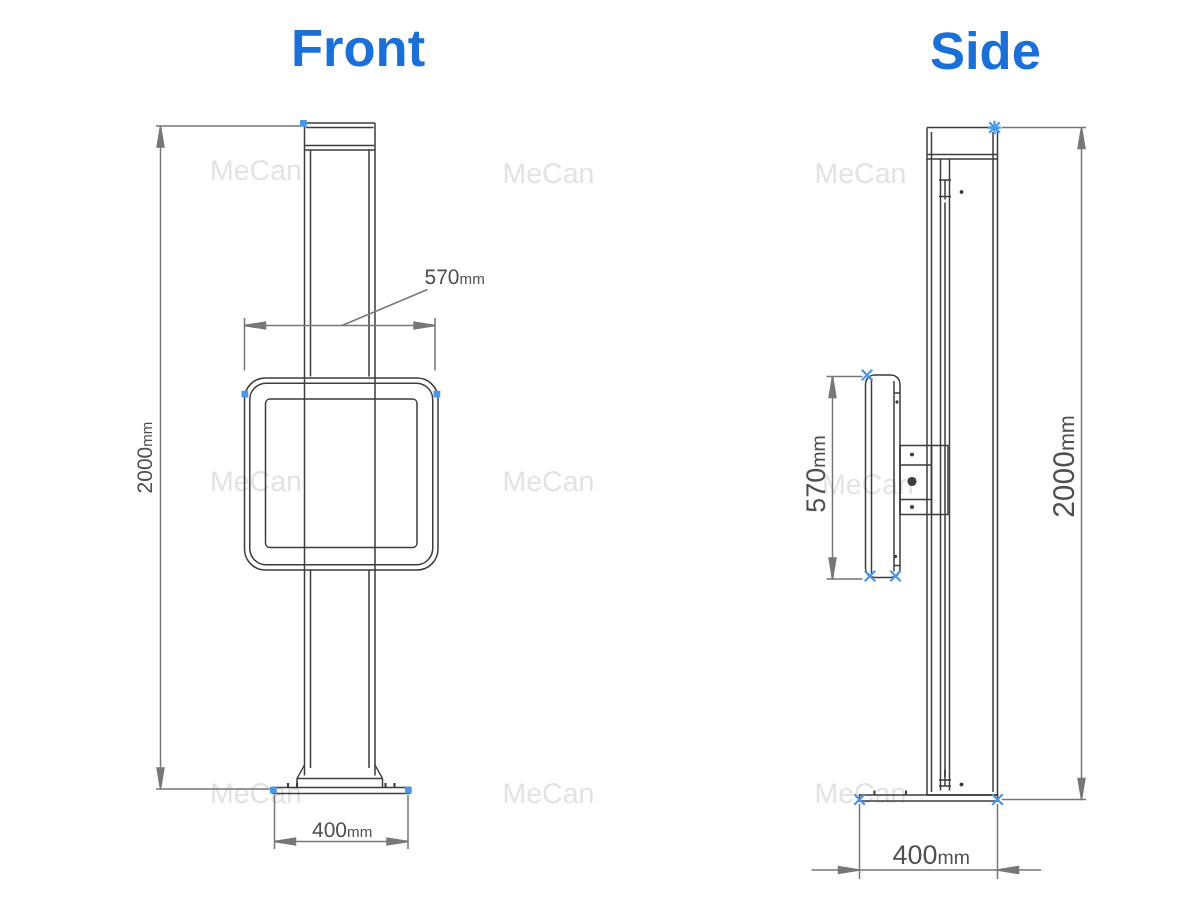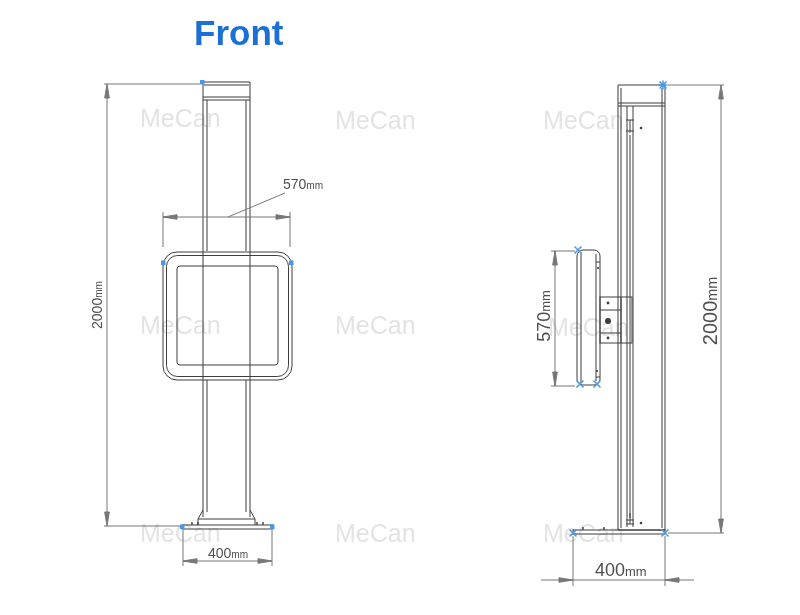--- a/index.html
+++ b/index.html
@@ -5,21 +5,21 @@
   html,body{margin:0;padding:0;background:#ffffff;}
   .canvas{
     position:relative;width:800px;height:615px;background:#ffffff;overflow:hidden;
     font-family:"Liberation Sans", sans-serif;
   }
   .view-title{
     position:absolute;font-weight:bold;font-size:35px;color:#1b70d8;
     letter-spacing:0px;white-space:nowrap;margin-left:20px;
   }
   .watermark{
-    position:absolute;font-size:25px;color:#e3e3e3;white-space:nowrap;
+    position:absolute;font-size:19px;color:#e3e3e3;white-space:nowrap;
     user-select:none;
   }
   svg{position:absolute;left:0;top:0;}
   .dim-label{
     position:absolute;color:#4f4f4f;white-space:nowrap;line-height:1;
     font-family:"Liberation Sans", sans-serif;
   }
   .dim-label .unit{font-size:72%;}
   .rot{transform:translate(-50%,-50%) rotate(-90deg);}
 </style>
@@ -32,20 +32,21 @@
   <span class="watermark" style="left:335px;top:106px">MeCan</span>
   <span class="watermark" style="left:543px;top:106px">MeCan</span>
   <span class="watermark" style="left:140px;top:311px">MeCan</span>
   <span class="watermark" style="left:335px;top:311px">MeCan</span>
   <span class="watermark" style="left:548px;top:313px">MeCan</span>
   <span class="watermark" style="left:140px;top:519px">MeCan</span>
   <span class="watermark" style="left:335px;top:519px">MeCan</span>
   <span class="watermark" style="left:543px;top:519px">MeCan</span>
 
   <div class="view-title" style="left:174px;top:13px">Front</div>
+  <div class="view-title" style="left:600px;top:15px">Side</div>
 
   <svg width="800" height="615" viewBox="0 0 800 615">
 
     <g stroke="#3d3d3d" stroke-width="1" fill="none">
 
       <path d="M203,82 H250 M203,82 V517 M250,82 V517"></path>
       <path d="M204,85 H249 M203,97 H250 M203,100 H250"></path>
       <path d="M207,100 V251 M246,100 V251"></path>
       <path d="M207,380 V512 M246,380 V512"></path>
 

